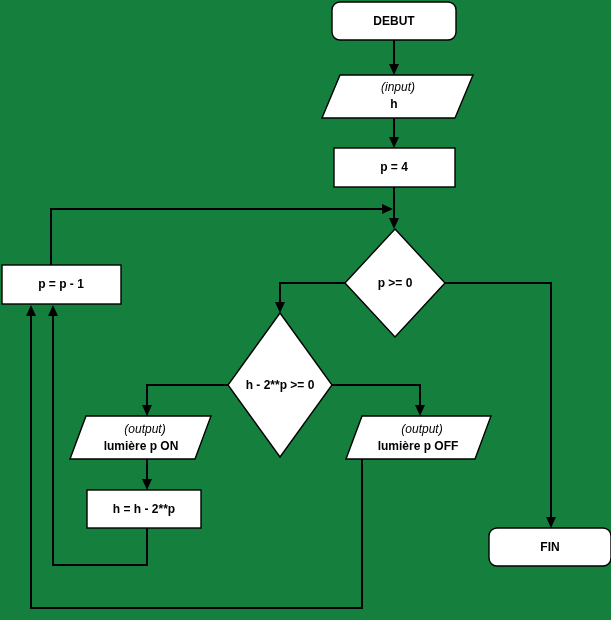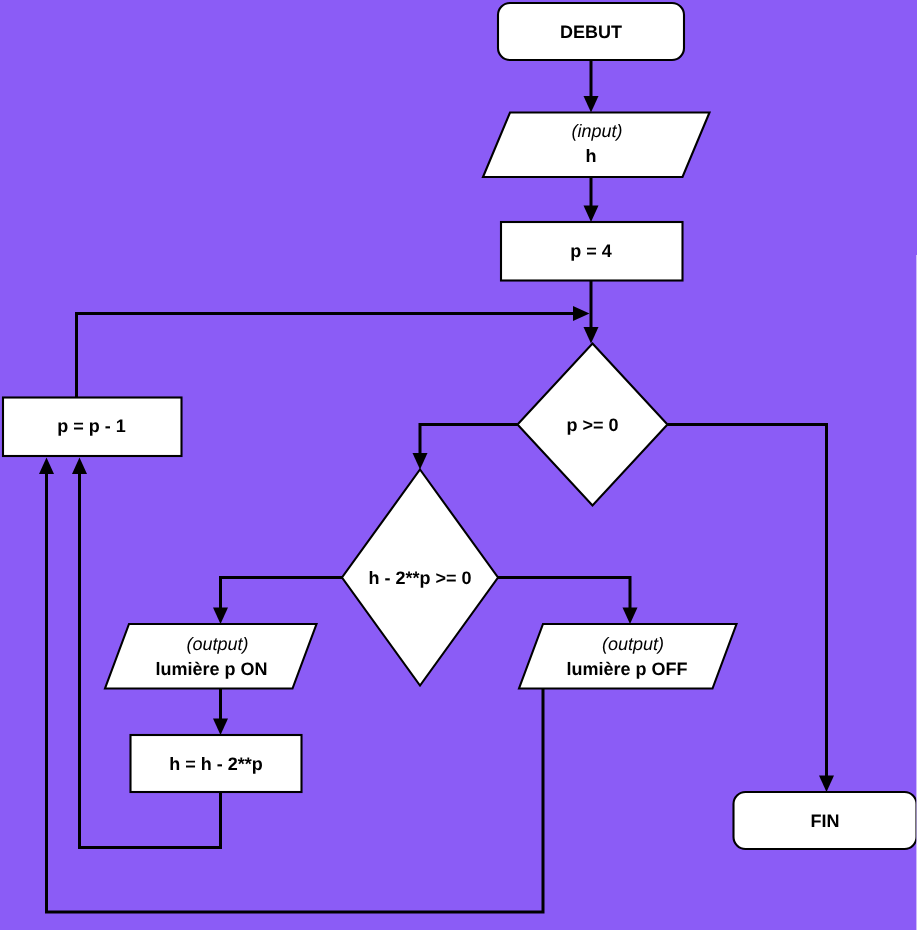--- a/index.html
+++ b/index.html
@@ -10,21 +10,21 @@
   body {
     width: 611px;
     height: 620px;
     font-family: "Liberation Sans", sans-serif;
     overflow: hidden;
   }
   #flowchart-root {
     position: relative;
     width: 611px;
     height: 620px;
-    background: #8b5cf6;
+    background: #15803d;
   }
   svg.flow {
     display: block;
     width: 611px;
     height: 620px;
   }
   .shape-stroke {
     fill: #ffffff;
     stroke: #000000;
     stroke-width: 1.4;

